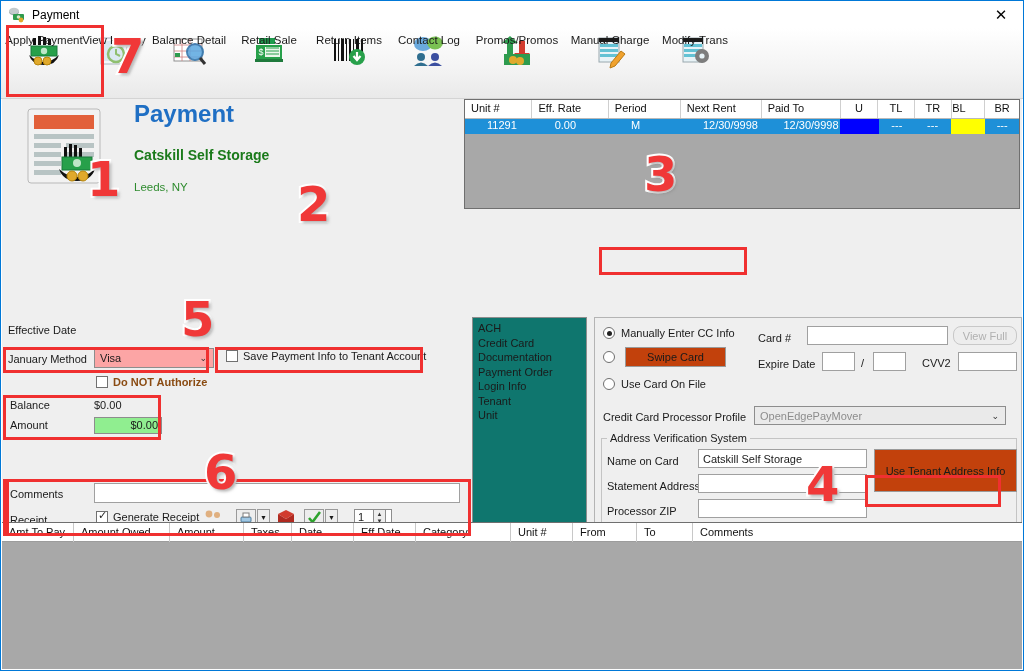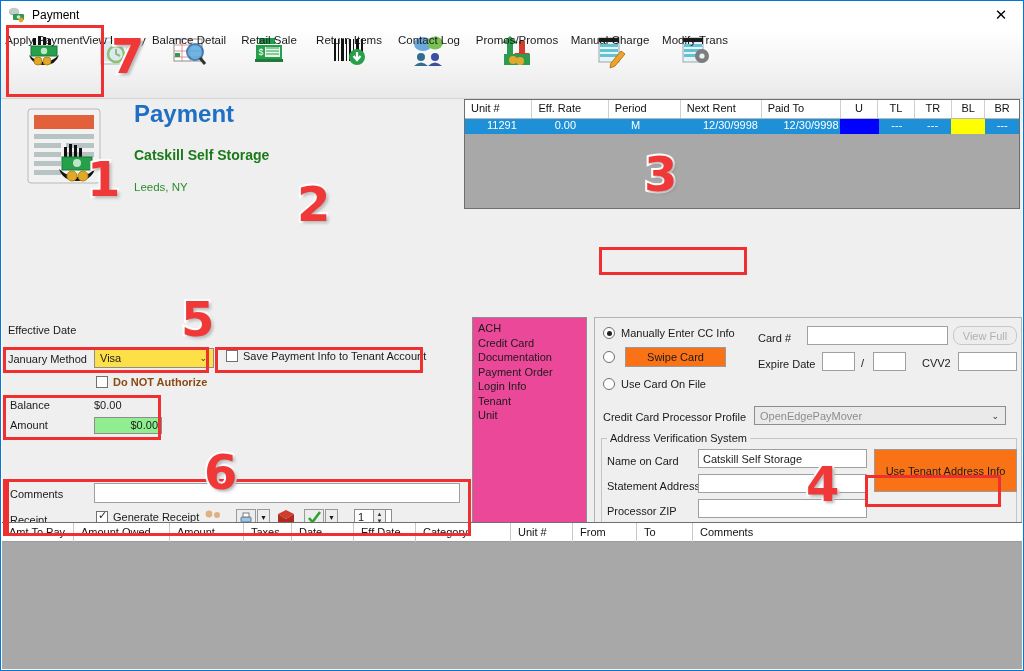--- a/index.html
+++ b/index.html
@@ -42,21 +42,21 @@
   .company { position:absolute; left:132px; top:48px; font-size:14px; font-weight:bold; color:#1a7a1a; }
   .cityst { position:absolute; left:132px; top:82px; font-size:11.5px; color:#2e8b2e; }
 
   .lbl { position:absolute; font-size:11px; color:#1a1a1a; }
 
   .datebox { position:absolute; left:92px; top:221px; width:180px; height:20px; background:#fff; border:1px solid #9a9a9a; display:flex; align-items:center; }
   .datebox span { font-size:11px; padding-left:5px; letter-spacing:.2px; }
   .datebox .dd { margin-left:auto; display:flex; align-items:center; gap:2px; padding-right:3px; }
   .dsq { width:11px; height:11px; border:1px solid #9a9a9a; background:#eaeaea; }
 
-  .combo { position:absolute; background:#fde047; border:1px solid #8d8d8d; display:flex; align-items:center; font-size:11px; }
+  .combo { position:absolute; background:#fca5a5; border:1px solid #8d8d8d; display:flex; align-items:center; font-size:11px; }
   .combo .txt { padding-left:5px; }
   .combo .arr { margin-left:auto; padding-right:6px; font-size:9px; color:#333; }
 
   .cbx { width:12px; height:12px; border:1px solid #707070; background:#fff; display:inline-block; vertical-align:-2px; position:relative; }
   .cbx.checked:after { content:"✓"; position:absolute; left:1px; top:-3px; font-size:11px; color:#222; }
 
   .chkrow { position:absolute; display:flex; align-items:center; gap:5px; font-size:11px; }
 
   .amountfld { position:absolute; left:92px; top:318px; width:68px; height:17px; background:#90ee90; border:1px solid #8d8d8d; text-align:right; padding-right:3px; font-size:11px; line-height:15px; }
 
@@ -68,30 +68,30 @@
          -webkit-text-stroke:4px #fff; paint-order:stroke fill; text-shadow:2px 2px 3px rgba(120,120,120,.55); }
 
   
   .gridwrap { position:absolute; left:462px; top:0; right:2px; height:110px; background:#a8a8a8; border:1px solid #6f6f6f; }
   .ghdr { display:flex; height:19px; background:#fff; border-bottom:1px solid #b9b9b9; }
   .gh { border-right:1px solid #cfcfcf; font-size:11px; padding:2px 0 0 6px; color:#111; overflow:hidden; white-space:nowrap; }
   .grow { display:flex; height:15px; background:#1e90d8; color:#fff; font-size:11px; }
   .gc { border-right:1px solid #1e90d8; padding-left:22px; overflow:hidden; white-space:nowrap; }
 
   
-  .listbox { position:absolute; left:470px; top:218px; width:115px; height:300px; background:#ec4899; border:1px solid #8d8d8d; padding:3px 0 0 3px; }
+  .listbox { position:absolute; left:470px; top:218px; width:115px; height:300px; background:#0f766e; border:1px solid #8d8d8d; padding:3px 0 0 3px; }
   .listbox div { font-size:11px; line-height:14.5px; padding-left:2px; }
 
   .ccpanel { position:absolute; left:592px; top:218px; width:428px; height:300px; background:#efefef; border:1px solid #b4b4b4; }
 
   .radio { width:12px; height:12px; border:1px solid #6f6f6f; border-radius:50%; background:#fff; display:inline-block; position:relative; }
   .radio.on:after { content:""; position:absolute; left:2.5px; top:2.5px; width:5px; height:5px; border-radius:50%; background:#222; }
   .rrow { position:absolute; display:flex; align-items:center; gap:6px; font-size:11px; }
 
-  .btn { position:absolute; background:#f97316; border:1px solid #9a9a9a; font-size:11px; display:flex; align-items:center; justify-content:center; color:#1a1a1a; }
+  .btn { position:absolute; background:#c2410c; border:1px solid #9a9a9a; font-size:11px; display:flex; align-items:center; justify-content:center; color:#1a1a1a; }
   .btn.dis { color:#b0b0b0; background:#ededed; border-color:#c8c8c8; }
 
   .grpbox { position:absolute; border:1px solid #c4c4c4; }
   .grplbl { position:absolute; background:#efefef; font-size:11px; padding:0 3px; }
 
   .authbox { position:absolute; left:598px; top:443px; width:262px; height:62px; background:#fbf8dc; border:1px solid #a8a8a8; border-right-color:#d8d8d8; border-bottom-color:#d8d8d8; }
 
   
   .botgrid { position:absolute; left:0; bottom:0; right:0; height:147px; background:#a8a8a8; border-top:1px solid #6f6f6f; }
   .bhdr { display:flex; height:19px; background:#fff; border-bottom:1px solid #9c9c9c; }
@@ -370,21 +370,21 @@
     <div class="gridwrap">
       <div class="ghdr">
         <div class="gh" style="width:75px">Unit #</div>
         <div class="gh" style="width:85px">Eff. Rate</div>
         <div class="gh" style="width:80px">Period</div>
         <div class="gh" style="width:90px">Next Rent</div>
         <div class="gh" style="width:88px">Paid To</div>
         <div class="gh" style="width:42px;text-align:center;padding-left:0">U</div>
         <div class="gh" style="width:41px;text-align:center;padding-left:0">TL</div>
         <div class="gh" style="width:42px;text-align:center;padding-left:0">TR</div>
-        <div class="gh" style="width:37px;text-align:center;padding-left:0">BL</div>
+        <div class="gh" style="width:37px;text-align:left;padding-left:0">BL</div>
         <div class="gh" style="width:38px;text-align:center;padding-left:0;border-right:none">BR</div>
       </div>
       <div class="grow">
         <div class="gc" style="width:75px">11291</div>
         <div class="gc" style="width:85px">0.00</div>
         <div class="gc" style="width:80px">M</div>
         <div class="gc" style="width:90px">12/30/9998</div>
         <div class="gc" style="width:88px">12/30/9998</div>
         <div class="gc" style="width:42px;background:#0000ff"></div>
         <div class="gc" style="width:41px;text-align:center;padding-left:0">---</div>

